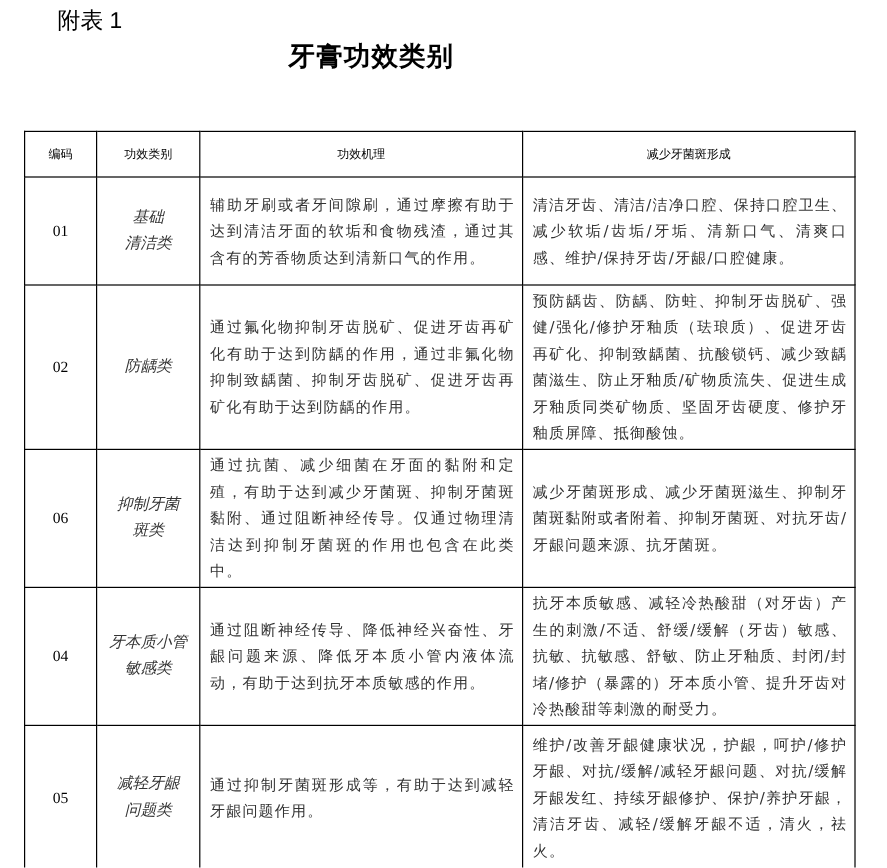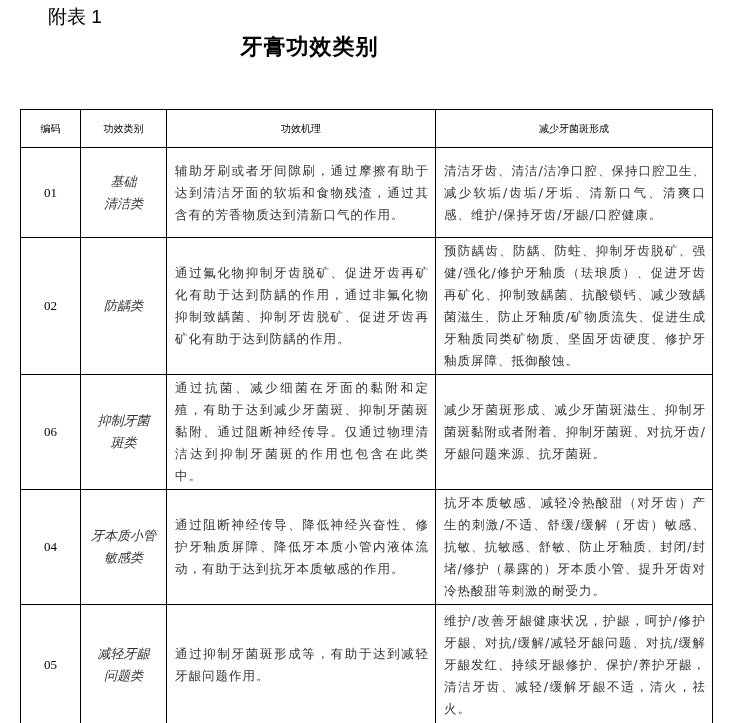--- a/index.html
+++ b/index.html
@@ -52,21 +52,21 @@
       <td class="code">06</td>
       <td class="cat"><span style="white-space:pre-line">抑制牙菌
 斑类</span></td>
       <td class="text">通过抗菌、减少细菌在牙面的黏附和定殖，有助于达到减少牙菌斑、抑制牙菌斑黏附、通过阻断神经传导。仅通过物理清洁达到抑制牙菌斑的作用也包含在此类中。</td>
       <td class="text">减少牙菌斑形成、减少牙菌斑滋生、抑制牙菌斑黏附或者附着、抑制牙菌斑、对抗牙齿/牙龈问题来源、抗牙菌斑。</td>
     </tr>
     <tr style="height:110px">
       <td class="code">04</td>
       <td class="cat"><span style="white-space:pre-line">牙本质小管
 敏感类</span></td>
-      <td class="text">通过阻断神经传导、降低神经兴奋性、修护牙釉质屏障、降低牙本质小管内液体流动，有助于达到抗牙本质敏感的作用。</td>
+      <td class="text">通过阻断神经传导、降低神经兴奋性、牙龈问题来源、降低牙本质小管内液体流动，有助于达到抗牙本质敏感的作用。</td>
       <td class="text">抗牙本质敏感、减轻冷热酸甜（对牙齿）产生的刺激/不适、舒缓/缓解（牙齿）敏感、抗敏、抗敏感、舒敏、防止牙釉质、封闭/封堵/修护（暴露的）牙本质小管、提升牙齿对冷热酸甜等刺激的耐受力。</td>
     </tr>
     <tr style="height:120px">
       <td class="code">05</td>
       <td class="cat"><span style="white-space:pre-line">减轻牙龈
 问题类</span></td>
       <td class="text">通过抑制牙菌斑形成等，有助于达到减轻牙龈问题作用。</td>
       <td class="text">维护/改善牙龈健康状况，护龈，呵护/修护牙龈、对抗/缓解/减轻牙龈问题、对抗/缓解牙龈发红、持续牙龈修护、保护/养护牙龈，清洁牙齿、减轻/缓解牙龈不适，清火，祛火。</td>
     </tr>
   </tbody>

